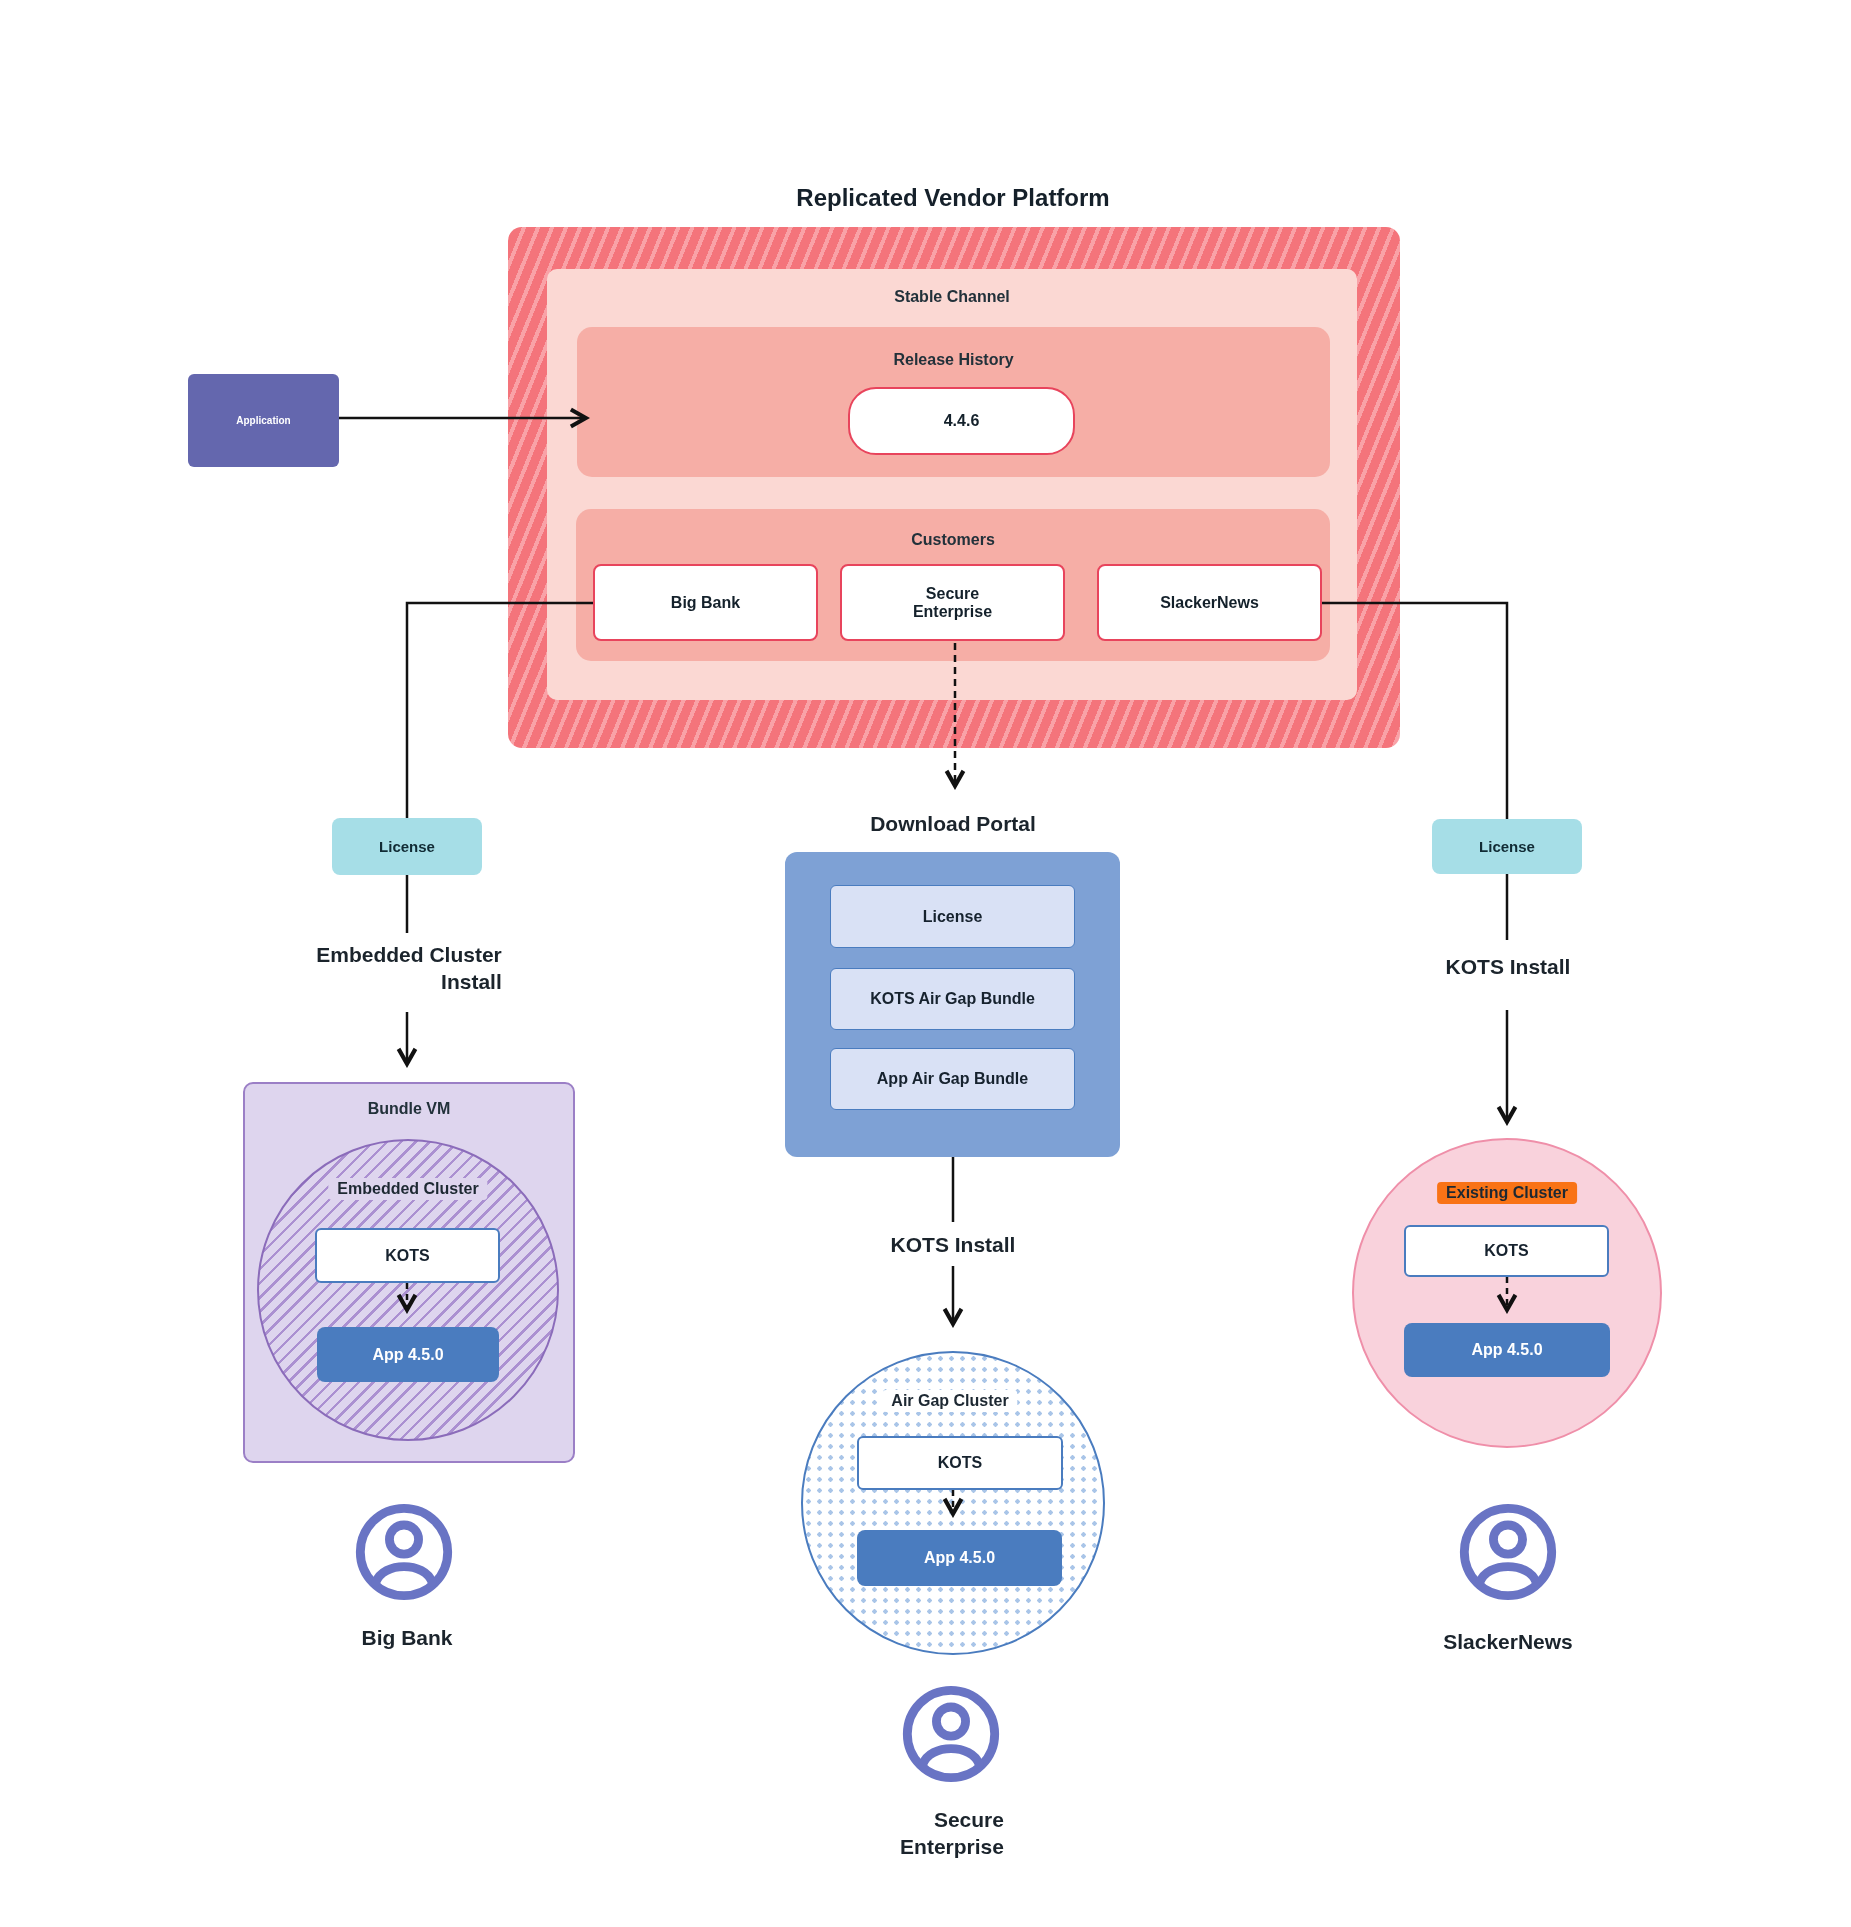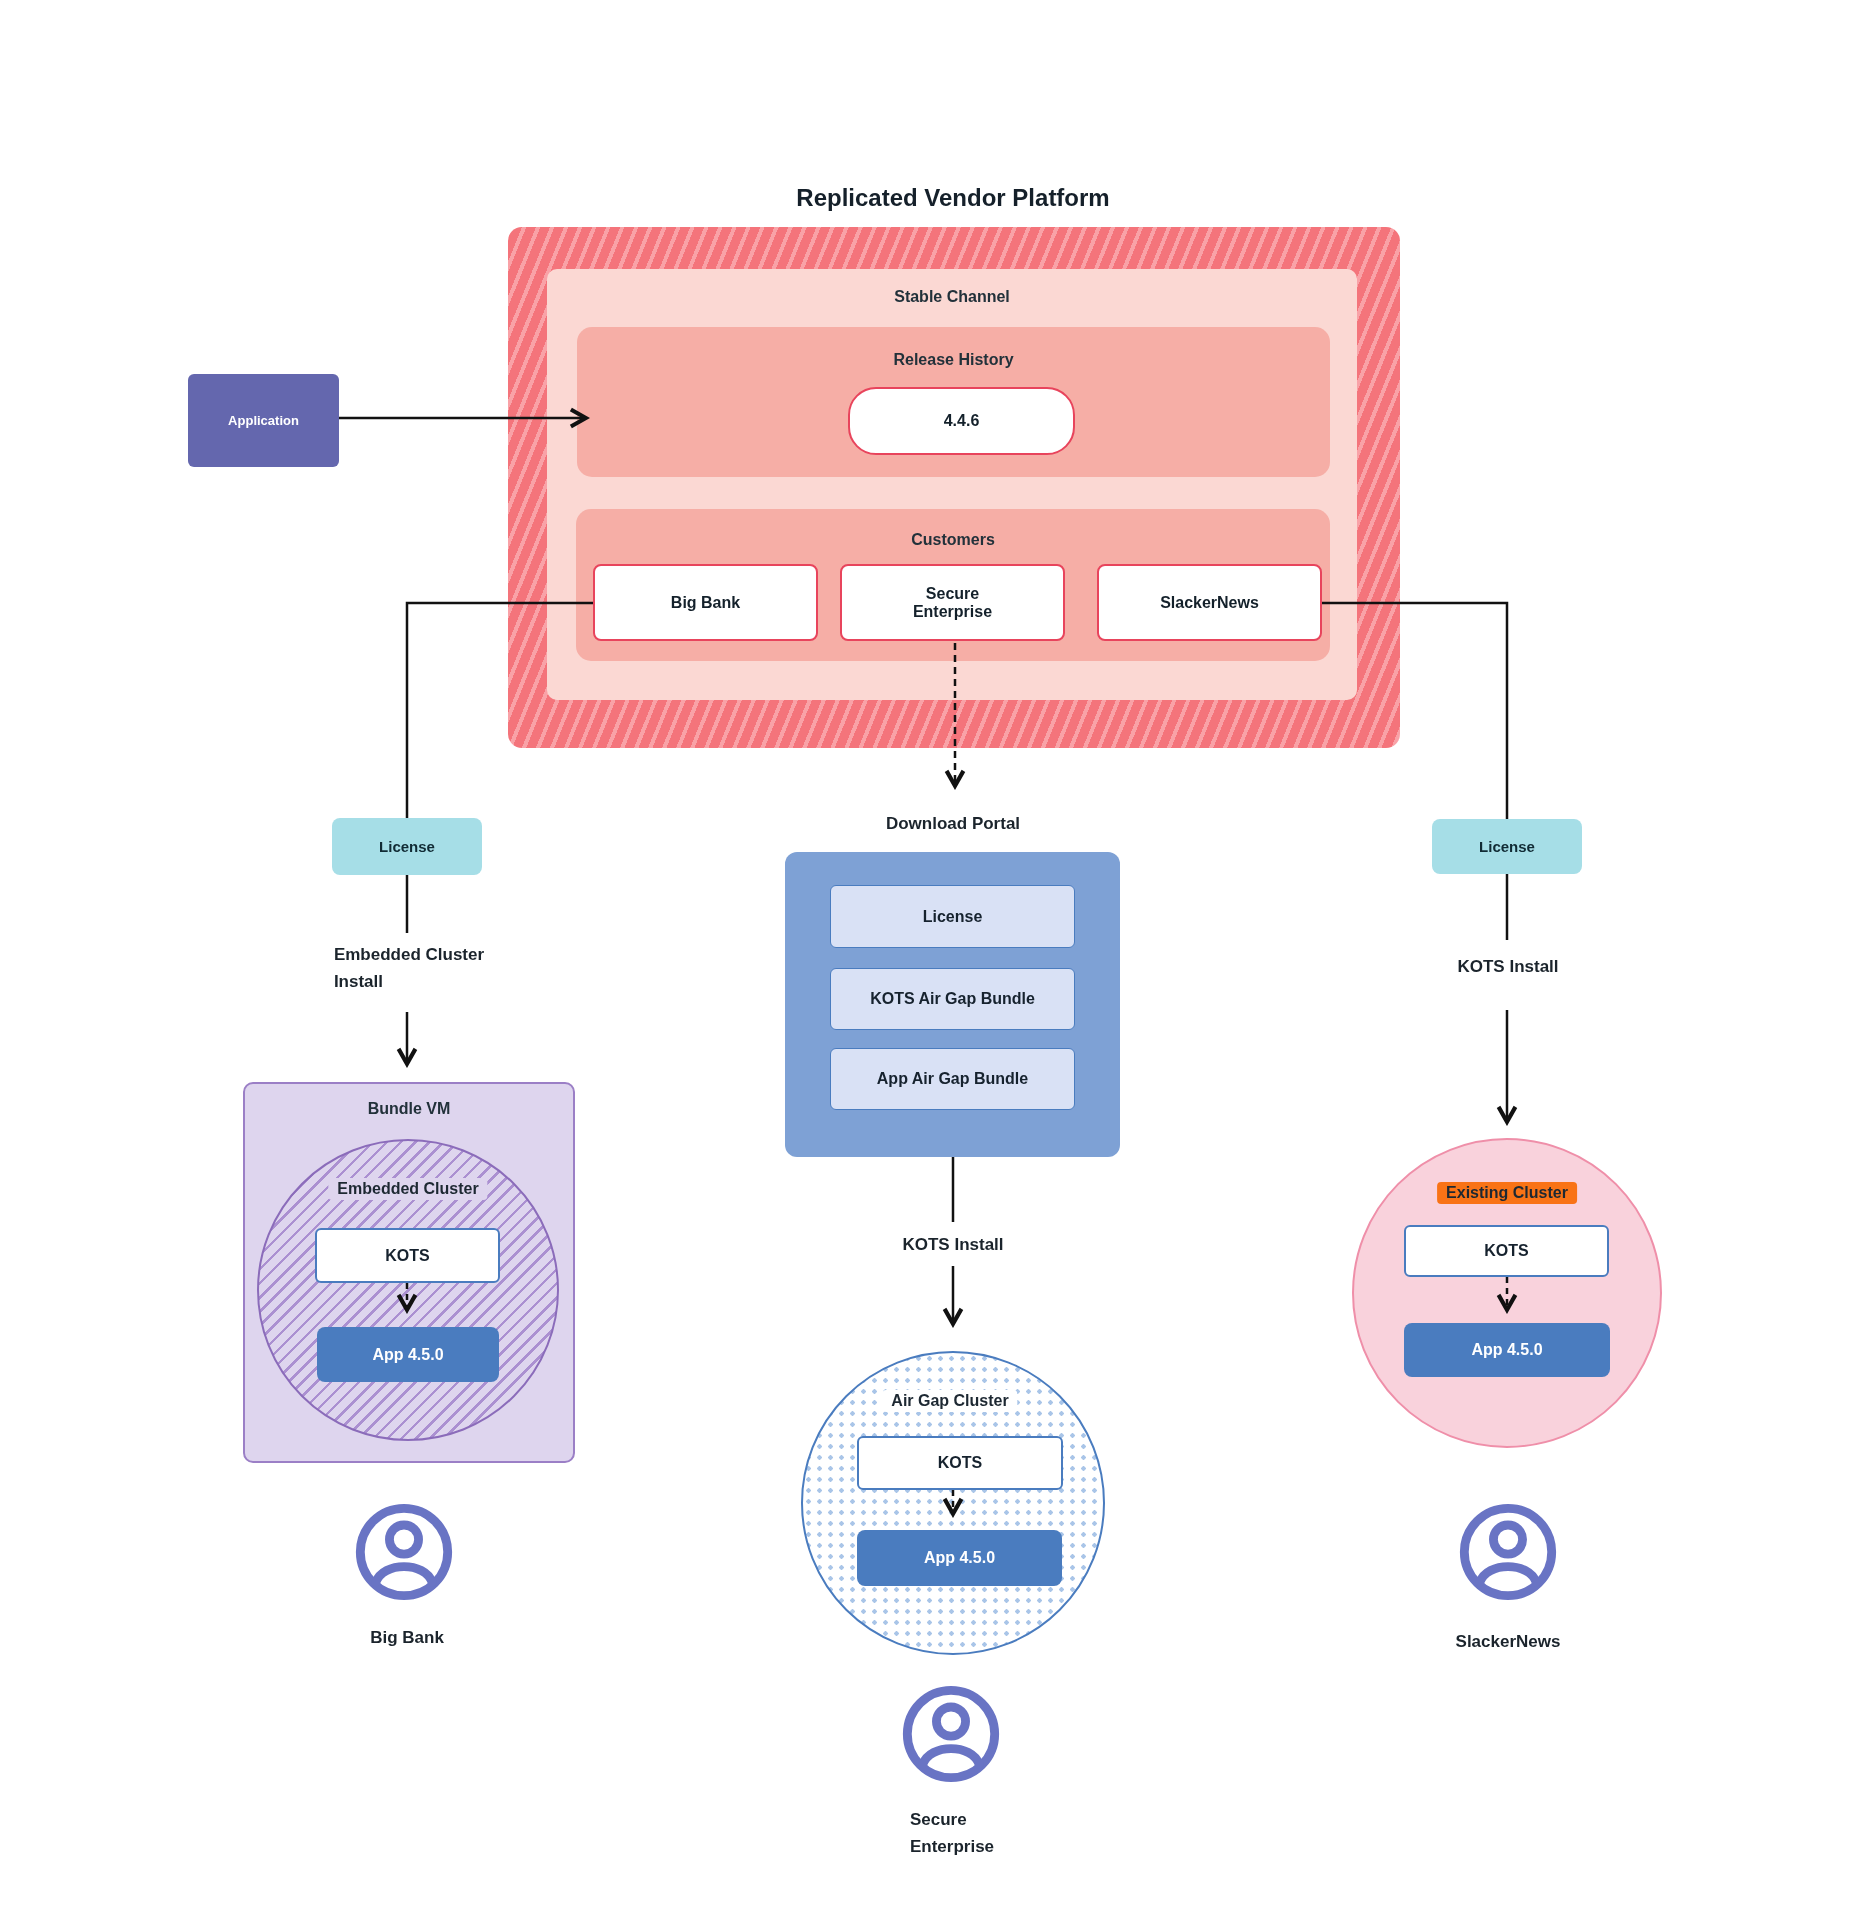--- a/index.html
+++ b/index.html
@@ -19,24 +19,24 @@
     background:repeating-linear-gradient(112deg,#f9a2a7 0 4px,#f4747b 4px 13px);
   }
   .stable{background:#fbd8d3;border-radius:10px;}
   .band{background:#f6aea6;border-radius:15px;}
   .band-label{position:absolute;left:0;width:100%;text-align:center;
     font-size:16px;font-weight:700;color:#22313a;}
   .release-hot{background:#ea4659;color:#ffffff;border-radius:8px;}
   .release-old{background:#ffffff;border:2px solid #e8445c;border-radius:8px;color:#14212b;}
   .customer{background:#ffffff;border:2.5px solid #e8445c;border-radius:8px;color:#14212b;}
   .customer .wrapcap{display:inline-block;max-width:130px;}
-  .application{background:#6467ae;color:#ffffff;border-radius:6px;font-weight:600;font-size:13px;}
+  .application{background:#6467ae;color:#ffffff;border-radius:6px;font-weight:600;font-size:10px;}
   .license{background:#a6dee7;color:#112b35;border-radius:8px;font-size:15px;}
-  .biglabel{position:absolute;transform:translateX(-50%);text-align:left;
-    font-size:17px;font-weight:700;color:#1b242c;line-height:27px;}
+  .biglabel{position:absolute;transform:translateX(-50%);text-align:right;
+    font-size:21px;font-weight:700;color:#1b242c;line-height:27px;}
   .portal{background:#7ea1d5;border-radius:12px;}
   .portal-item{background:#d9e1f5;border:1.5px solid #4a7cbf;border-radius:6px;color:#16222e;}
   .vmbox{background:#ded5ee;border:2.5px solid #9b7fc6;border-radius:10px;}
   .circle{border-radius:50%;}
   .embedded-circle{
     border:2.5px solid #8b6cba;
     background:repeating-linear-gradient(135deg,#ab90d1 0 2.5px,rgba(0,0,0,0) 2.5px 10px),#ded5ee;
   }
   .airgap-circle{
     border:2.5px solid #4a7cbf;

